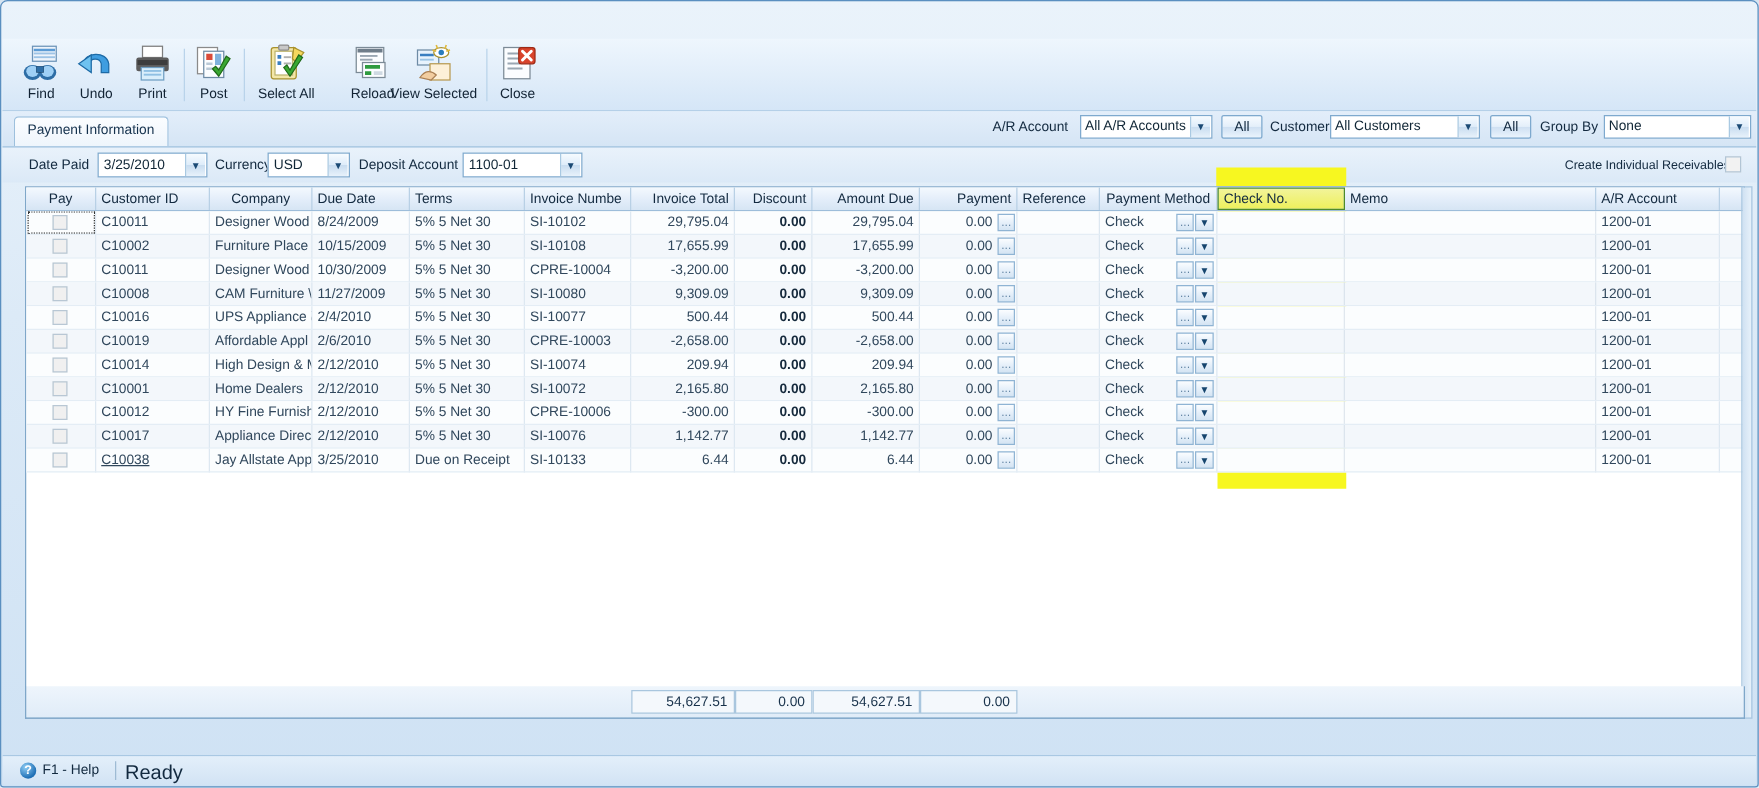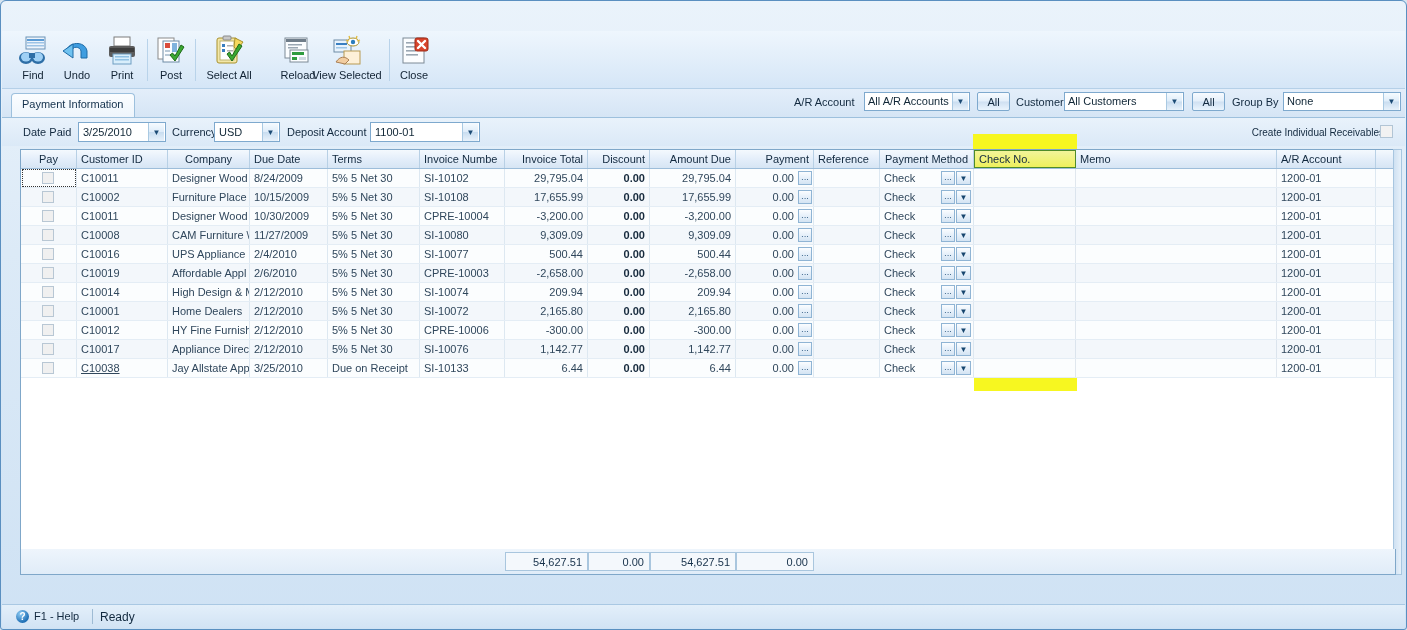--- a/index.html
+++ b/index.html
@@ -288,21 +288,21 @@
   #help-icon {
     position: absolute; left: 14px; top: 5px;
     width: 13px; height: 13px; border-radius: 50%;
     background: radial-gradient(circle at 35% 30%, #8fcdf5, #1f6fb5 70%);
     color: #fff; font-size: 10px; font-weight: bold;
     display: flex; align-items: center; justify-content: center;
     line-height: 1;
   }
   #help-text { position: absolute; left: 32px; top: 5px; font-size: 11px; color: #12293f; }
   #status-sep { position: absolute; left: 90px; top: 4px; width: 1px; height: 15px; background: #9ebbd4; }
-  #ready-text { position: absolute; left: 98px; top: 5px; font-size: 12px; color: #12293f; }
+  #ready-text { position: absolute; left: 98px; top: 5px; font-size: 16px; color: #12293f; }
 </style>
 </head>
 <body>
 
 <div id="window">
 
 
   <div id="toolbar">
 
     <div class="tb-item" style="left:10px;width:42px">
@@ -464,21 +464,21 @@
       <span class="arrow">▼</span>
     </div>
 
     <div class="frm-label" style="left:170px">Currency</div>
     <div class="frm-combo" style="left:212px;width:66px">
       <span>USD</span>
       <span class="arrow">▼</span>
     </div>
 
     <div class="frm-label" style="left:285px">Deposit Account</div>
-    <div class="frm-combo" style="left:368px;width:110px">
+    <div class="frm-combo" style="left:368px;width:96px">
       <span>1100-01</span>
       <span class="arrow">▼</span>
     </div>
 
     <div id="cir-label">Create Individual Receivables</div>
     <div id="cir-check"></div>
   </div>
 
   <div class="yellowband" style="left:972px; top:133px; width:104px; height:15px;"></div>
 

